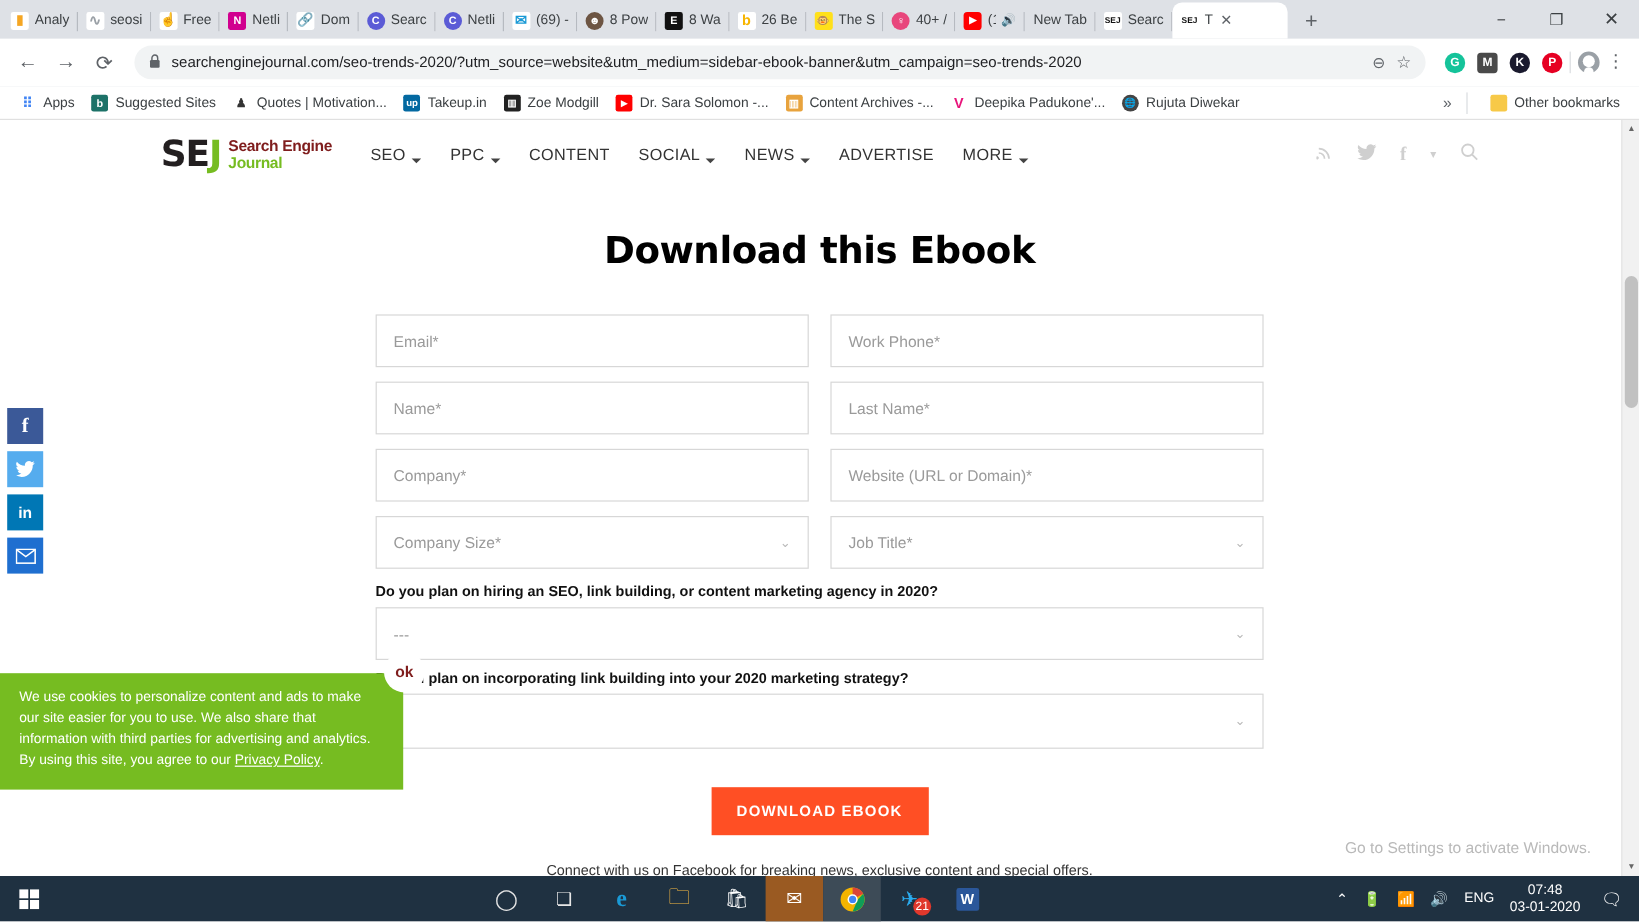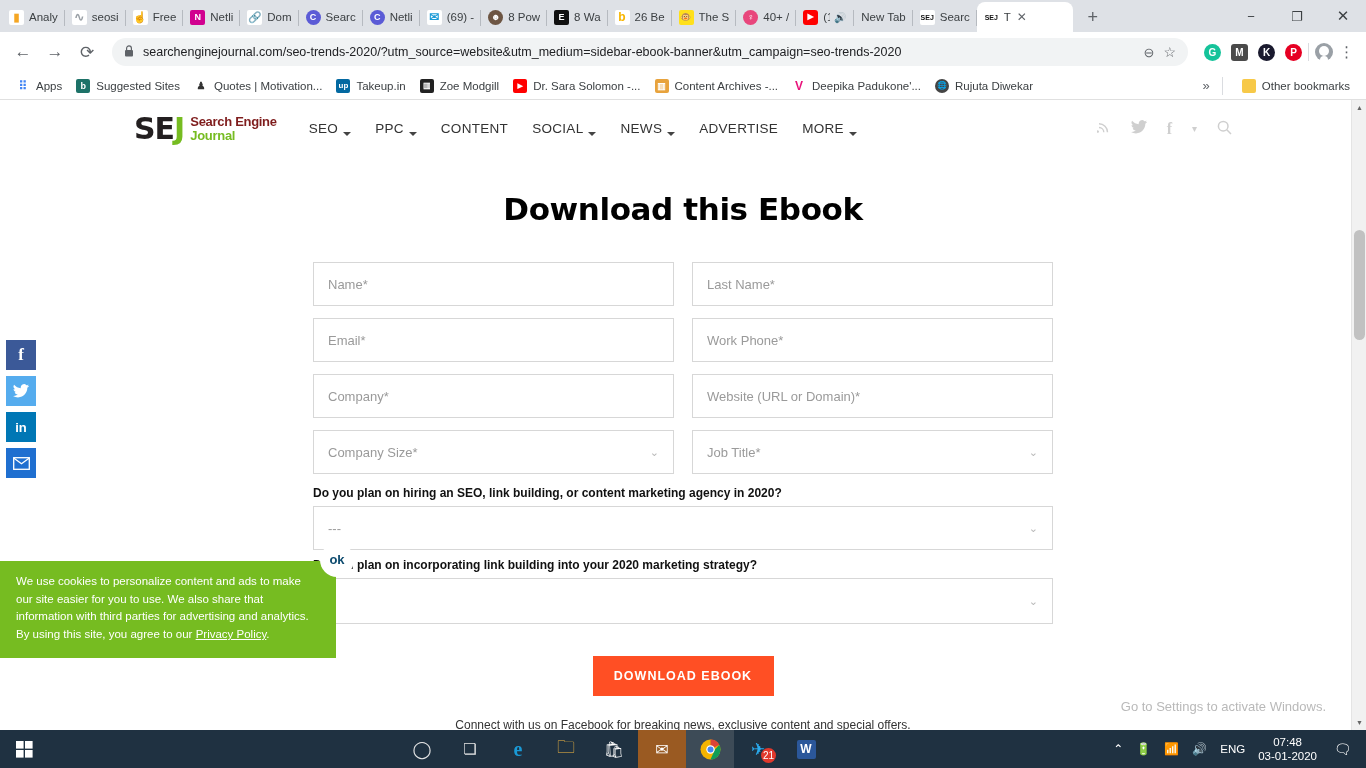--- a/index.html
+++ b/index.html
@@ -95,21 +95,21 @@
   .qlabel { font-size:12px; font-weight:bold; color:#111; margin:8px 0 6px; }
   .dl-btn { display:block; margin:32px auto 0; width:181px; height:40px; background:#ff4f24; color:#fff;
             border:none; font-size:12.5px; font-weight:bold; letter-spacing:1px; }
   .footnote { text-align:center; font-size:12px; color:#333; margin-top:22px; }
 
   
   .cookie { position:absolute; left:0; bottom:72px; width:336px; background:#76bc21; color:#fff;
             padding:12px 16px 14px; font-size:11.5px; line-height:1.55; }
   .cookie a { color:#fff; text-decoration:underline; }
   .cookie-ok { position:absolute; right:-18px; top:-18px; width:34px; height:34px; border-radius:50%;
-               background:#fff; color:#0c4a6e; font-size:13px; font-weight:bold; display:flex;
+               background:#fff; color:#7f1d1d; font-size:13px; font-weight:bold; display:flex;
                align-items:center; justify-content:center; }
 
   
   .watermark { position:absolute; right:40px; bottom:16px; text-align:left; color:#b9b9b9;
                user-select:none; }
   .watermark .w1 { font-size:19px; line-height:1.5; }
   .watermark .w2 { font-size:13px; }
 
   
   .vscroll { position:absolute; right:0; top:100px; width:15px; height:630px; background:#f1f1f1;
@@ -367,33 +367,33 @@
             <path d="M1 1.3l7.5 5.5L16 1.3" stroke="#fff" stroke-width="1.3" fill="none"></path>
           </svg>
       </div>
     </div>
 
     <div class="form-wrap">
       <div class="form-title">Download this Ebook</div>
 
       <div class="row">
         <div class="fld">
+            <span>Email*</span>
+          </div>
+        <div class="fld">
+            <span>Work Phone*</span>
+          </div>
+      </div>
+
+      <div class="row">
+        <div class="fld">
             <span>Name*</span>
           </div>
         <div class="fld">
             <span>Last Name*</span>
-          </div>
-      </div>
-
-      <div class="row">
-        <div class="fld">
-            <span>Email*</span>
-          </div>
-        <div class="fld">
-            <span>Work Phone*</span>
           </div>
       </div>
 
       <div class="row">
         <div class="fld">
             <span>Company*</span>
           </div>
         <div class="fld">
             <span>Website (URL or Domain)*</span>
           </div>

